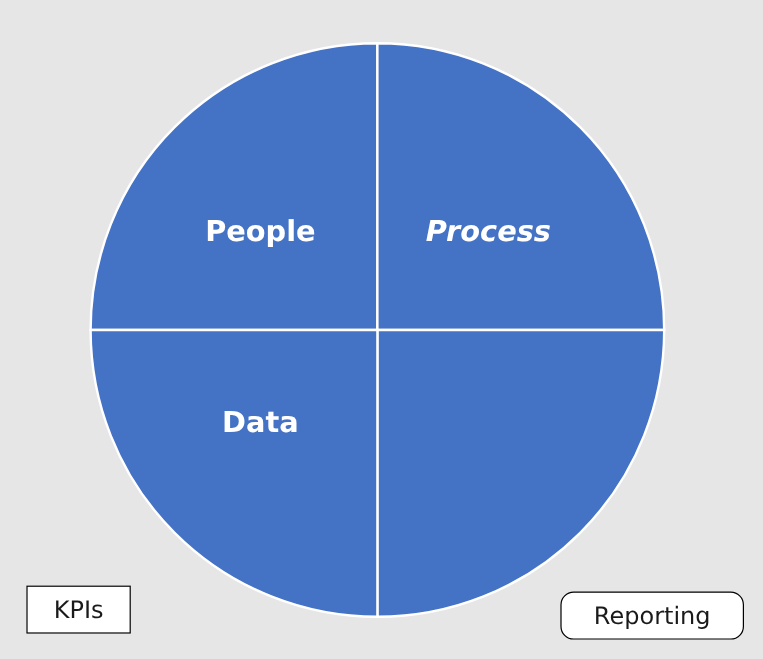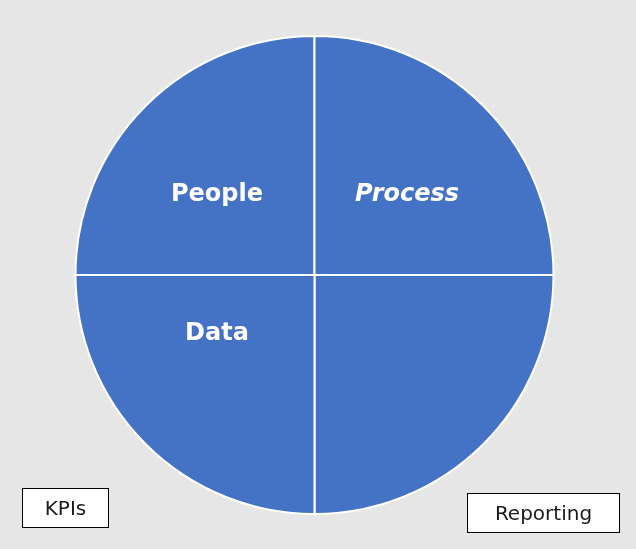--- a/index.html
+++ b/index.html
@@ -39,17 +39,17 @@
   <svg width="636" height="549" viewBox="0 0 636 549" style="position:absolute;left:0;top:0;">
 
     <path d="M314.5,275 L75.5,275 A239,239 0 0 1 314.5,36 Z" fill="#4472c4" stroke="#ffffff" stroke-width="2"></path>
     <path d="M314.5,275 L314.5,36 A239,239 0 0 1 553.5,275 Z" fill="#4472c4" stroke="#ffffff" stroke-width="2"></path>
     <path d="M314.5,275 L553.5,275 A239,239 0 0 1 314.5,514 Z" fill="#4472c4" stroke="#ffffff" stroke-width="2"></path>
     <path d="M314.5,275 L314.5,514 A239,239 0 0 1 75.5,275 Z" fill="#4472c4" stroke="#ffffff" stroke-width="2"></path>
   </svg>
 
   <div class="quad-label" style="left:217px; top:193px;">People</div>
   <div class="quad-label" style="left:407px; top:193px;font-style:italic;">Process</div>
-  <div class="quad-label" style="left:217px; top:332px;">Data</div>
+  <div class="quad-label" style="left:217px; top:352px;">Data</div>
 
   <div class="tag-box" style="left:22px; top:488px; width:87px; height:40px;">KPIs</div>
-  <div class="tag-box" style="left:467px; top:493px; width:153px; height:40px;">Reporting</div>
+  <div class="tag-box" style="left:467px; top:493px; width:153px; height:40px;border-radius:11px;">Reporting</div>
 </div>
 
 </body></html>

